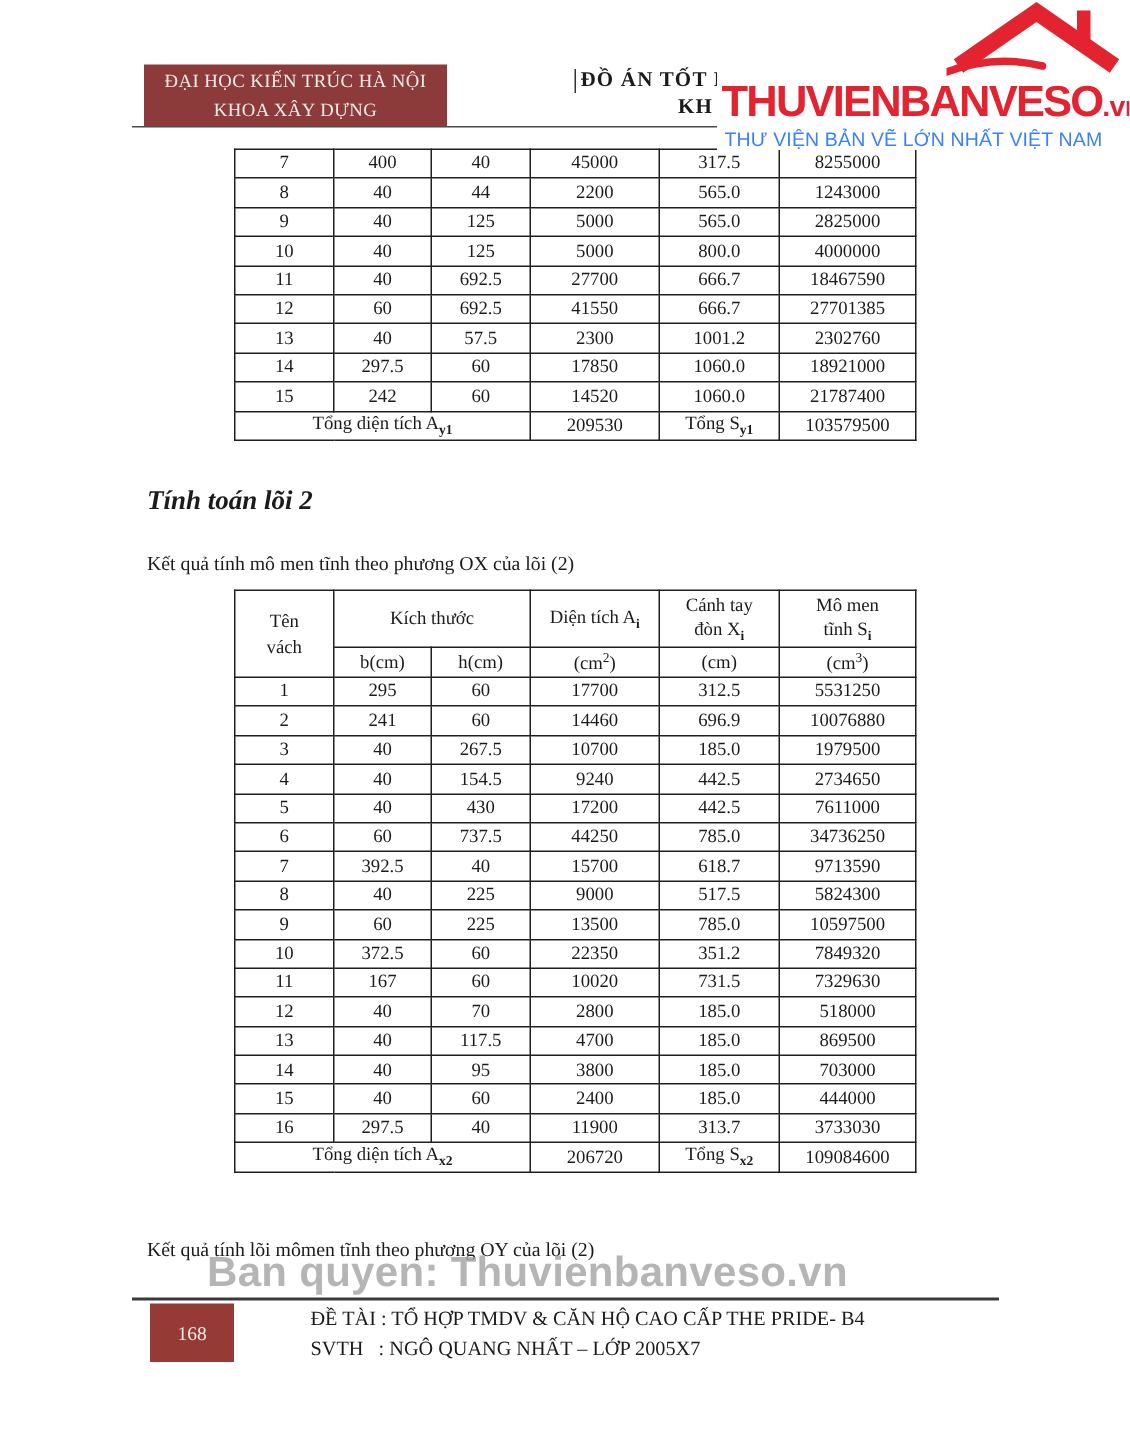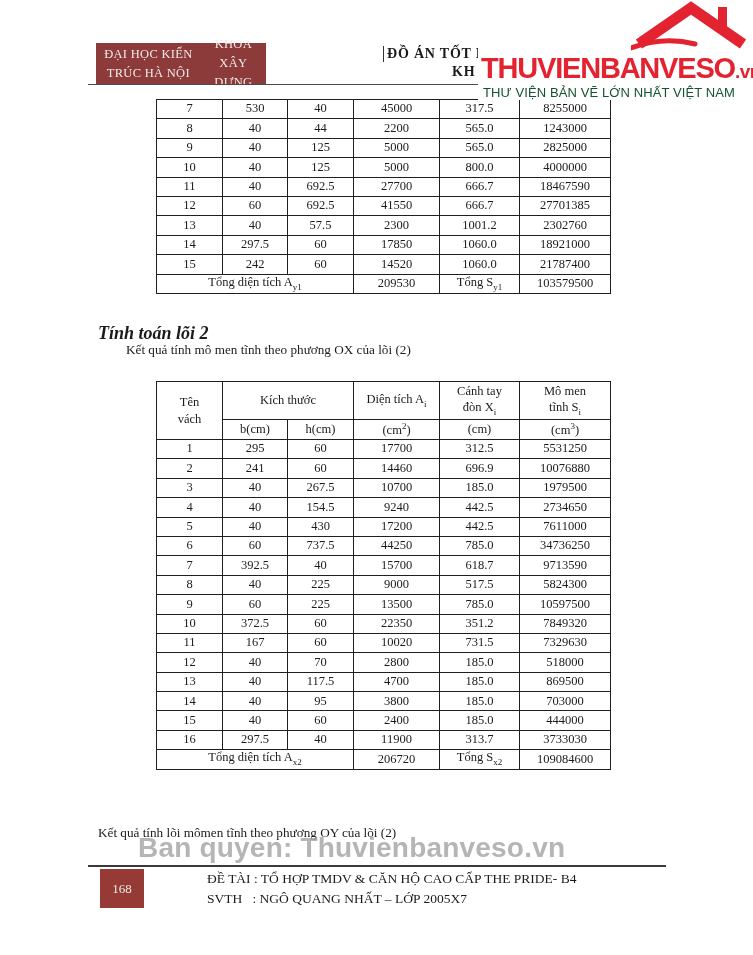--- a/index.html
+++ b/index.html
@@ -1,62 +1,62 @@
 <!DOCTYPE html>
 <html><head>
 <meta charset="utf-8">
 <style>
   html,body{margin:0;padding:0;background:#fff;}
   .page{position:relative;width:753px;height:955px;background:#ffffff;
         font-family:"Liberation Serif",serif;color:#1b1b1b;overflow:hidden;}
 
   
-  .header-band{position:absolute;left:96px;top:43px;width:170px;height:41px;
-        background:#8d3a3a;color:#f2ecea;display:flex;flex-direction:row;
+  .header-band{position:absolute;left:96px;top:43px;width:202px;height:41px;
+        background:#8d3a3a;color:#f2ecea;display:flex;flex-direction:column;
         align-items:center;justify-content:center;font-size:12.5px;line-height:1.5;
         letter-spacing:.3px;text-align:center;}
   .doc-title1{position:absolute;left:383px;top:46px;font-weight:bold;font-size:14px;
         letter-spacing:.8px;border-left:1.5px solid #333;padding-left:3px;white-space:nowrap;}
   .doc-title2{position:absolute;left:452px;top:64px;font-weight:bold;font-size:14px;letter-spacing:.8px;}
   .header-rule{position:absolute;left:88px;top:84px;width:575px;height:1.4px;background:#4a4a4a;}
 
   
   .logo{position:absolute;left:478px;top:0;width:275px;height:100px;background:#fff;z-index:2;}
   .logo-icon{position:absolute;right:2px;top:1px;}
   .logo-brand{position:absolute;left:3px;top:52px;font-family:"Liberation Sans",sans-serif;
         font-weight:800;font-size:29px;letter-spacing:-1.2px;color:#e32430;white-space:nowrap;}
   .logo-tld{font-size:19px;letter-spacing:-.5px;}
   .logo-tagline{position:absolute;left:5px;top:85px;font-family:"Liberation Sans",sans-serif;
-        font-size:13px;color:#14532d;white-space:nowrap;letter-spacing:.1px;}
+        font-size:13px;color:#3b82f6;white-space:nowrap;letter-spacing:.1px;}
 
   
   .doc-table{position:absolute;left:156px;border-collapse:collapse;table-layout:fixed;}
   #table1{top:99px;}
-  #table2{top:381px;}
+  #table2{top:393px;}
   .doc-table td{border:1px solid #1f1f1f;text-align:center;font-size:12.5px;
         padding:0 2px;height:18.4px;line-height:1.08;white-space:nowrap;overflow:hidden;
         vertical-align:middle;}
   #table2 td.h1{height:37px;line-height:1.3;}
   #table2 td.h2{height:19px;}
-  sub{font-size:9px;} sup{font-size:9px;}
+  sub{font-size:9px;font-weight:bold;} sup{font-size:9px;}
 
   .section-heading{position:absolute;left:98px;top:323px;font-weight:bold;font-style:italic;font-size:18px;}
   .caption{position:absolute;left:98px;font-size:13.2px;white-space:nowrap;}
-  #caption-ox{top:342px;margin-left:28px;}
+  #caption-ox{top:368px;}
   #caption-oy{top:825px;}
 
   
   .wm-center{position:absolute;left:224px;top:459px;font-family:"Liberation Sans",sans-serif;
         font-weight:800;font-size:33px;letter-spacing:-.8px;color:#ee1b23;z-index:3;white-space:nowrap;}
   .wm-bottom{position:absolute;left:138px;top:832px;font-family:"Liberation Sans",sans-serif;
         font-weight:800;font-size:28px;letter-spacing:.2px;color:#a3a3a5;opacity:.8;z-index:3;white-space:nowrap;}
 
   
   .footer-rule{position:absolute;left:88px;top:865px;width:578px;height:1.6px;background:#3a3a3a;}
-  .footer-box{position:absolute;left:100px;top:869px;width:44px;height:39px;background:#963a36;
+  .footer-box{position:absolute;left:100px;top:869px;width:56px;height:39px;background:#963a36;
         color:#eeeae7;display:flex;align-items:center;justify-content:center;font-size:13px;}
   .footer-lines{position:absolute;left:168px;top:869px;font-size:13.5px;line-height:1.5;}
   .footer-line{display:block;margin-left:39px;}
   .pre{white-space:pre;}
 </style>
 </head>
 <body>
 
 <div class="page">
 
@@ -74,21 +74,21 @@
       <col style="width:66px">
         <col style="width:65px">
         <col style="width:66px">
       <col style="width:86px">
         <col style="width:80px">
         <col style="width:91px">
     </colgroup>
     <tbody>
         <tr>
           <td>7</td>
-          <td>530</td>
+          <td>400</td>
           <td>40</td>
           <td>45000</td>
           <td>317.5</td>
           <td>8255000</td>
         </tr>
         <tr>
           <td>8</td>
           <td>40</td>
           <td>44</td>
           <td>2200</td>

